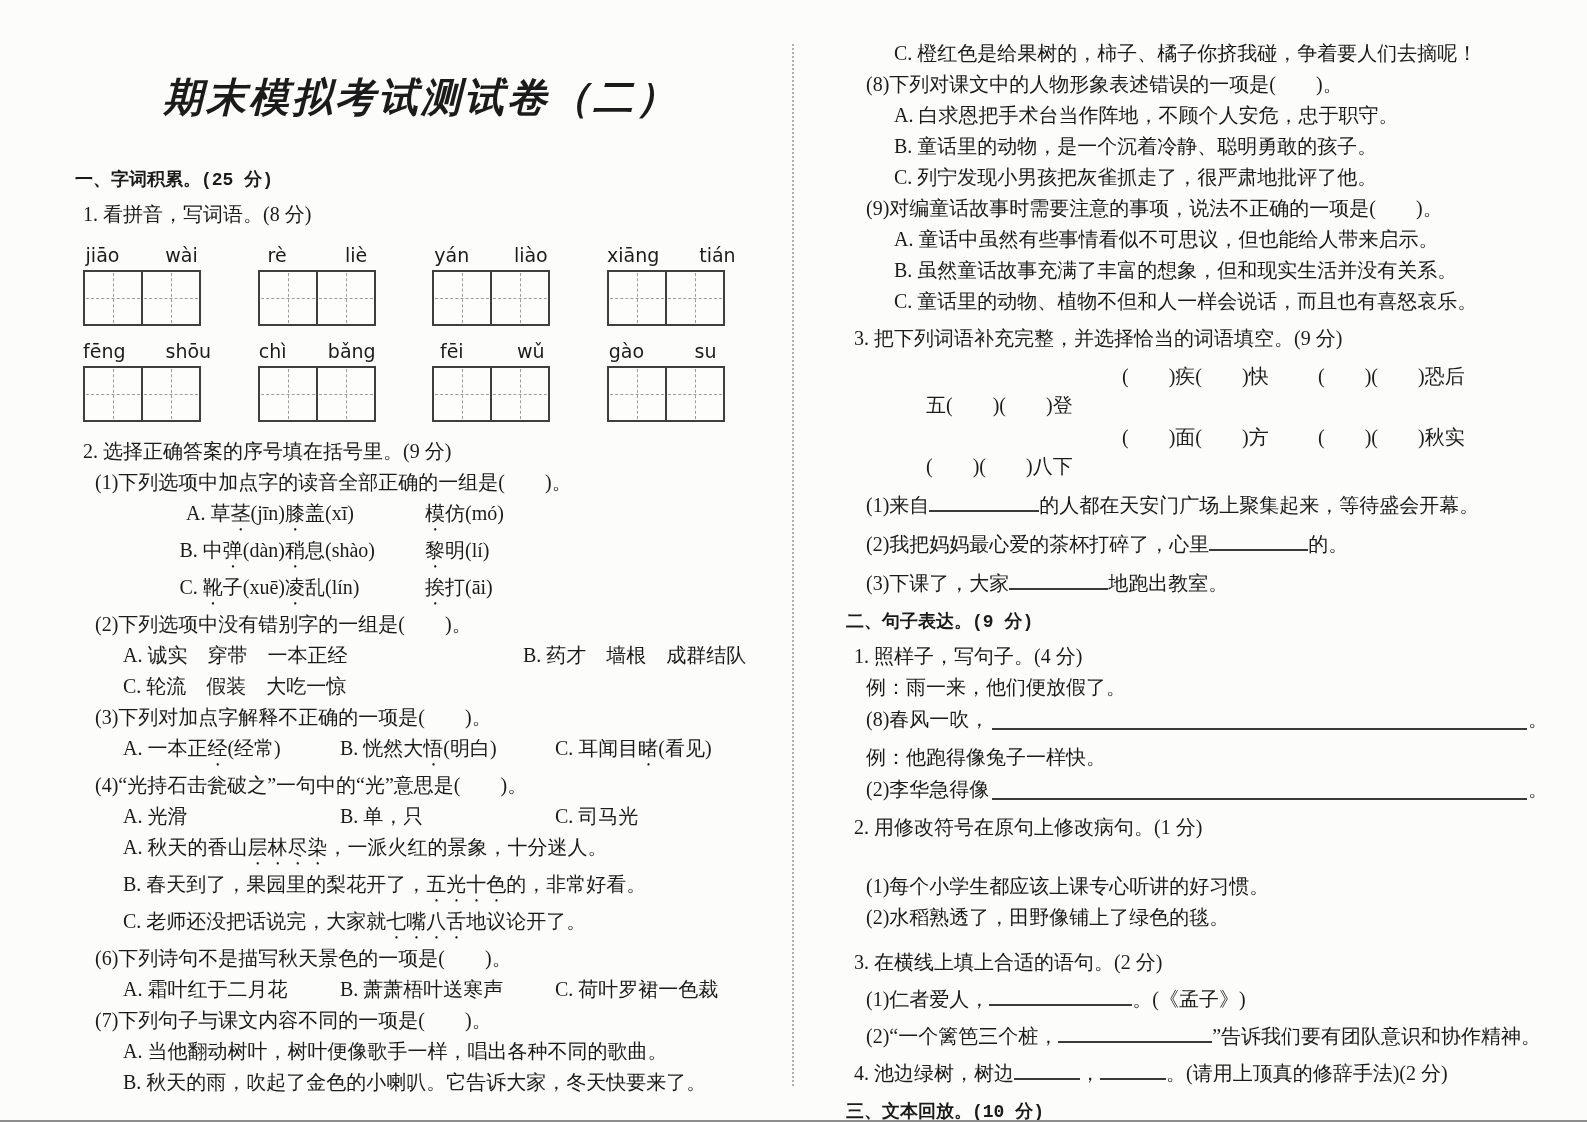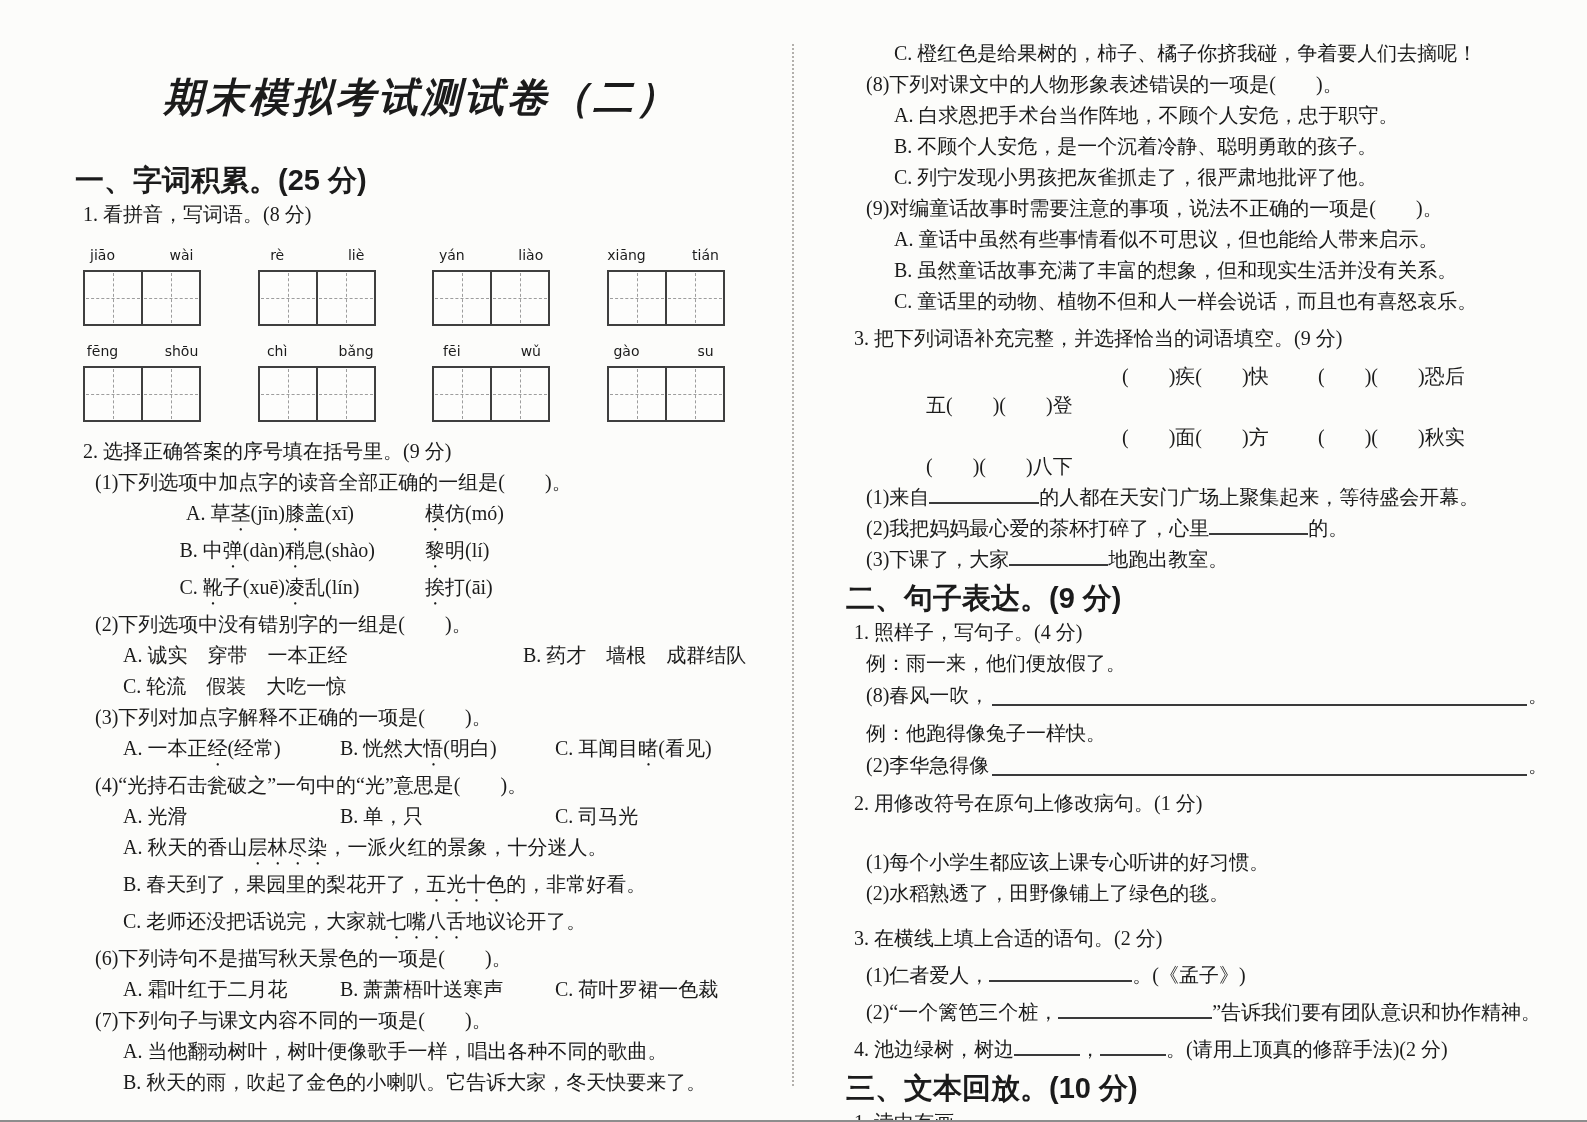--- a/index.html
+++ b/index.html
@@ -16,22 +16,22 @@
   }
   .col{position:absolute;top:0;}
   .col-left{left:75px;width:692px;}
   .col-right{left:846px;width:702px;top:38px;}
 
   .title{
     font-size:40px;font-weight:700;text-align:center;
     margin:70px 0 40px 0;letter-spacing:3px;font-style:italic;
   }
   .h{
-    font-size:29px;font-weight:700;line-height:31px;margin-top:8px;
-    font-family:Liberation Sans, sans-serif;
+    font-size:18px;font-weight:700;line-height:31px;margin-top:8px;
+    font-family:Liberation Mono, monospace;
   }
   .q{font-size:20px;line-height:31px;margin-top:3px;margin-left:8px;}
   .stem{font-size:20px;line-height:31px;padding-left:20px;}
   .optline{font-size:20px;line-height:31px;padding-left:48px;}
   .optrow{display:flex;font-size:20px;line-height:31px;padding-left:48px;}
   .optrow.cols-pron span:nth-child(1){width:162px;text-align:right;}
   .optrow.cols-pron span:nth-child(2){width:140px;}
   .optrow.cols-3 span:nth-child(1){width:217px;}
   .optrow.cols-3 span:nth-child(2){width:215px;}
   .optrow.cols-2 span:nth-child(1){width:400px;}
@@ -43,21 +43,21 @@
   .blank{
     display:inline-block;height:15px;
     border-bottom:2px solid #3a3a3a;
   }
 
   
   .pyrow{display:flex;justify-content:space-between;width:642px;padding-left:8px;margin-top:13px;}
   .pygroup{width:118px;}
   .pylabels{
     display:flex;font-family:"DejaVu Sans","Liberation Sans",sans-serif;
-    font-size:14px;line-height:24px;margin-bottom:3px;gap:40px;
+    font-size:19px;line-height:24px;margin-bottom:3px;gap:40px;
   }
   .pylabels span{width:50%;text-align:center;}
   .pybox{display:flex;border:2px solid #3f3f3f;background:#fdfdfc;}
   .pycell{width:56px;height:52px;position:relative;}
   .pycell + .pycell{border-left:2px solid #3f3f3f;}
   .pycell::before{
     content:"";position:absolute;left:50%;top:1px;bottom:1px;width:0;
     border-left:1px dashed #9d9d9d;
   }
   .pycell::after{
@@ -69,21 +69,21 @@
   .idrow{display:flex;font-size:20px;line-height:32px;padding-left:80px;}
   .idrow span:nth-child(1){width:196px;margin-top:29px;}
   .idrow span:nth-child(2){width:196px;}
 
   .fillrow{
     display:flex;align-items:flex-end;font-size:20px;line-height:33px;
     padding-left:20px;
   }
   .fill-line{flex:1;border-bottom:2px solid #3a3a3a;margin:0 1px 6px 3px;}
 
-  .mt6{margin-top:6px;} .mt8{}
+  .mt6{margin-top:6px;} .mt8{margin-top:8px;}
   .mt12{margin-top:28px;} .mt14{margin-top:14px;}
   .indent40{padding-left:40px;}
 </style>
 </head>
 <body>
 
 <div class="page">
   <div class="divider"></div>
 
   <div class="col col-left">
@@ -232,21 +232,21 @@
     <div class="stem">(7)下列句子与课文内容不同的一项是(　　)。</div>
     <div class="optline">A. 当他翻动树叶，树叶便像歌手一样，唱出各种不同的歌曲。</div>
     <div class="optline">B. 秋天的雨，吹起了金色的小喇叭。它告诉大家，冬天快要来了。</div>
   </div>
 
   <div class="col col-right">
     <div class="optline">C. 橙红色是给果树的，柿子、橘子你挤我碰，争着要人们去摘呢！</div>
 
     <div class="stem">(8)下列对课文中的人物形象表述错误的一项是(　　)。</div>
     <div class="optline">A. 白求恩把手术台当作阵地，不顾个人安危，忠于职守。</div>
-    <div class="optline">B. 不顾个人安危，是一个沉着冷静、聪明勇敢的孩子。</div>
+    <div class="optline">B. 童话里的动物，是一个沉着冷静、聪明勇敢的孩子。</div>
     <div class="optline">C. 列宁发现小男孩把灰雀抓走了，很严肃地批评了他。</div>
 
     <div class="stem">(9)对编童话故事时需要注意的事项，说法不正确的一项是(　　)。</div>
     <div class="optline">A. 童话中虽然有些事情看似不可思议，但也能给人带来启示。</div>
     <div class="optline">B. 虽然童话故事充满了丰富的想象，但和现实生活并没有关系。</div>
     <div class="optline">C. 童话里的动物、植物不但和人一样会说话，而且也有喜怒哀乐。</div>
 
     <div class="q mt6">3. 把下列词语补充完整，并选择恰当的词语填空。(9 分)</div>
     <div class="idrow mt6">
       <span>五(　　)(　　)登</span>

